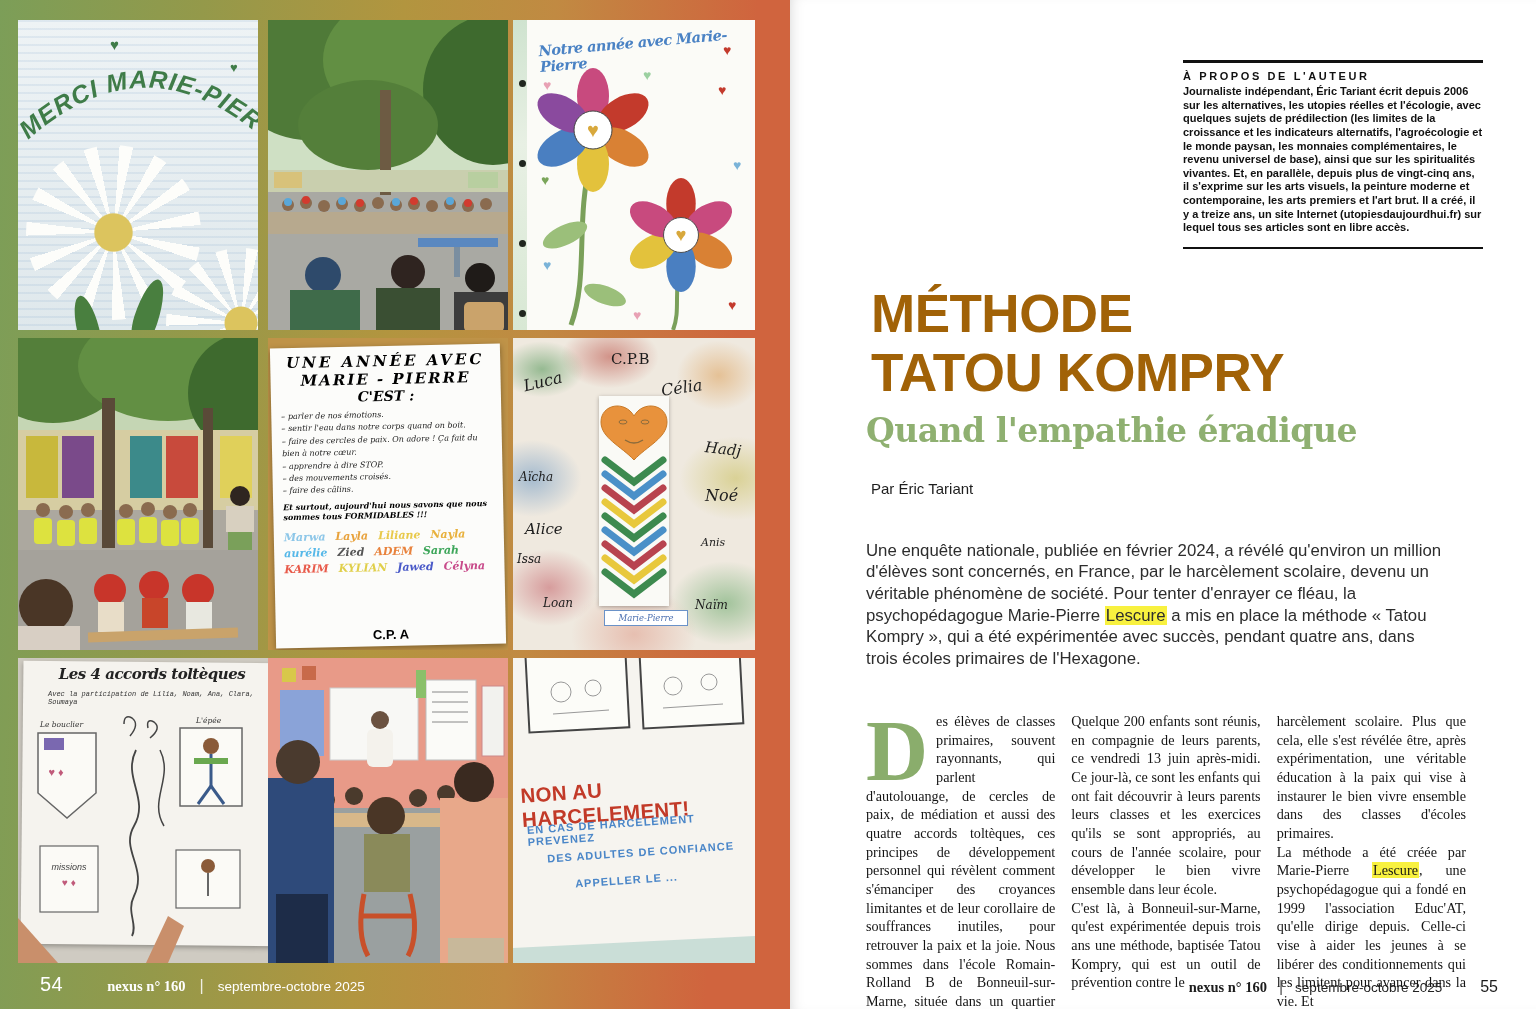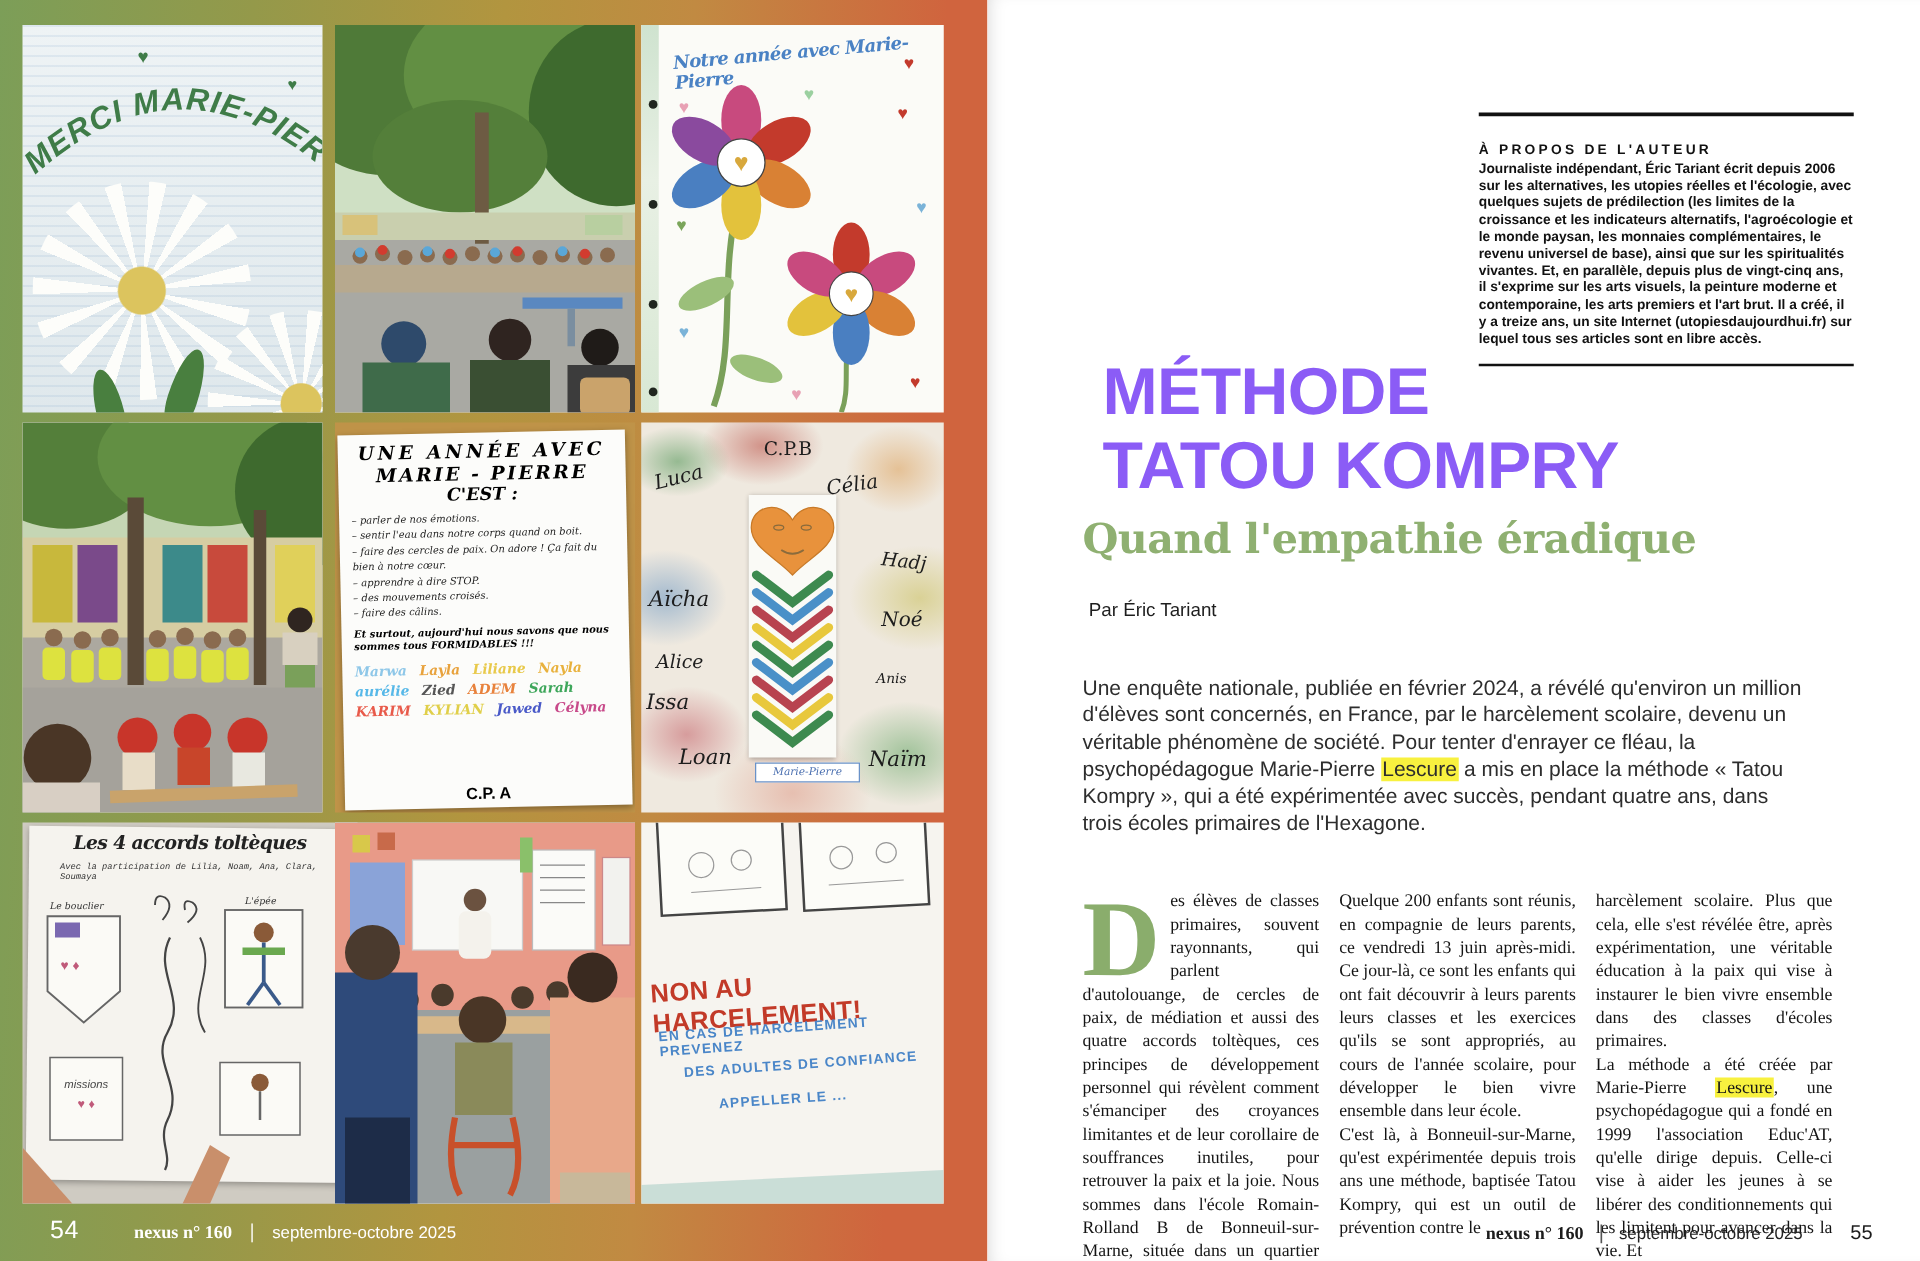--- a/index.html
+++ b/index.html
@@ -54,45 +54,45 @@
   .t6{background:
     radial-gradient(60px 40px at 12% 10%,rgba(120,170,120,.75),transparent 70%),
     radial-gradient(70px 45px at 40% 6%,rgba(190,90,80,.6),transparent 70%),
     radial-gradient(60px 50px at 85% 12%,rgba(220,160,90,.55),transparent 70%),
     radial-gradient(70px 55px at 8% 45%,rgba(90,140,190,.5),transparent 70%),
     radial-gradient(80px 60px at 92% 45%,rgba(200,190,90,.55),transparent 70%),
     radial-gradient(70px 55px at 15% 80%,rgba(190,80,90,.5),transparent 70%),
     radial-gradient(80px 60px at 88% 85%,rgba(110,170,110,.6),transparent 70%),
     radial-gradient(90px 70px at 50% 95%,rgba(220,140,120,.45),transparent 70%),
     #efe9df;}
-  .wname{position:absolute;font-family:"DejaVu Serif",cursive;font-style:italic;color:#1d1d1d;font-size:17px;}
+  .wname{position:absolute;font-family:"DejaVu Serif",cursive;font-style:italic;color:#1d1d1d;font-size:12px;}
   .wstrip{position:absolute;left:86px;top:58px;width:70px;height:210px;background:#fafaf6;box-shadow:0 1px 4px rgba(0,0,0,.3);}
   .wlabel{position:absolute;left:80px;top:272px;width:82px;background:#fff;border:1px solid #6a92c8;color:#4a6fb0;font-size:8.5px;text-align:center;font-style:italic;font-family:"DejaVu Serif",cursive;padding:2px 0;margin-left:11px;}
   
   .t7{background:#cfcbc2;}
   .t7 .sheet2{position:absolute;inset:4px 4px 18px 4px;background:#f5f3ee;transform:rotate(.6deg);box-shadow:0 2px 5px rgba(0,0,0,.3);}
   .t7 .title{position:absolute;top:8px;left:0;right:0;text-align:center;font-size:15px;font-style:italic;font-family:"DejaVu Serif",cursive;color:#222;}
   .t7 .sub{position:absolute;top:32px;left:30px;right:10px;font-size:7px;font-style:italic;font-family:Liberation Mono, monospace;color:#333;}
   .t7 .lab{position:absolute;font-size:7.5px;font-style:italic;font-family:"DejaVu Serif",cursive;color:#333;}
   
   .t9{background:#f6f4ef;}
   .t9 .big{position:absolute;left:8px;top:118px;width:230px;color:#c23a28;font-weight:800;font-size:20.5px;letter-spacing:.3px;transform:rotate(-4deg);font-family:"Liberation Sans",sans-serif;}
   .t9 .bl{position:absolute;color:#4a86c8;font-size:11px;font-weight:600;transform:rotate(-4deg);letter-spacing:1px;}
   
   .footer-left{position:absolute;left:40px;bottom:13px;color:#fff;display:flex;align-items:baseline;gap:14px;}
   .footer-left .pn{font-size:20px;letter-spacing:.5px;}
   .footer-left .mag{font-family:"Liberation Serif",serif;font-weight:700;font-size:14.5px;margin-left:30px;}
   .footer-left .sep{opacity:.85;font-weight:300;}
   .footer-left .iss{font-size:13.5px;}
   
   .page-right{position:absolute;left:790px;top:0;width:746px;height:1009px;background:#fff;box-shadow:inset 10px 0 16px -12px rgba(0,0,0,.22);}
-  .author-box{position:absolute;left:393px;top:60px;width:300px;border-top:3px solid #111;border-bottom:2px solid #111;padding:21px 0 12px;margin-top:30px;}
+  .author-box{position:absolute;left:393px;top:60px;width:300px;border-top:3px solid #111;border-bottom:2px solid #111;padding:7px 0 12px;}
   .author-box h4{margin:0 0 3px;font-size:11px;letter-spacing:2.6px;font-weight:800;color:#111;}
   .author-box p{margin:0;font-size:11px;line-height:1.24;font-weight:700;color:#111;}
-  .title{position:absolute;left:92px;top:248px;color:#8b5cf6;font-weight:800;font-size:53px;line-height:1.12;letter-spacing:-.5px;}
+  .title{position:absolute;left:81px;top:248px;color:#a16207;font-weight:800;font-size:53px;line-height:1.12;letter-spacing:-.5px;}
   .subtitle{position:absolute;left:76px;top:385px;color:#8fb071;font-family:"DejaVu Serif",serif;font-weight:700;font-size:33px;line-height:1.18;letter-spacing:-.5px;}
   .byline{position:absolute;left:81px;top:480px;font-size:15px;color:#1e1e1e;}
   .intro{position:absolute;left:76px;top:523px;width:578px;font-size:16.8px;line-height:1.29;color:#2d2d2d;}
   .intro .hl,.colp .hl{background:#f8f13f;padding:0 1px;}
   .cols{position:absolute;left:76px;top:712px;width:600px;display:flex;gap:16px;}
   .col{flex:1;}
   .colp{font-family:"Liberation Serif",serif;font-size:14.2px;line-height:1.315;text-align:justify;color:#141414;white-space:pre-line;margin:0;}
   .dropcap{float:left;font-family:"Liberation Serif",serif;font-weight:700;font-size:86px;line-height:.78;color:#8aad6c;margin:6px 8px 0 0;}
   .footer-right{position:absolute;right:38px;bottom:13px;color:#1c1c1c;display:flex;align-items:baseline;gap:12px;}
   .footer-right .mag{font-family:"Liberation Serif",serif;font-weight:700;font-size:14.5px;}

